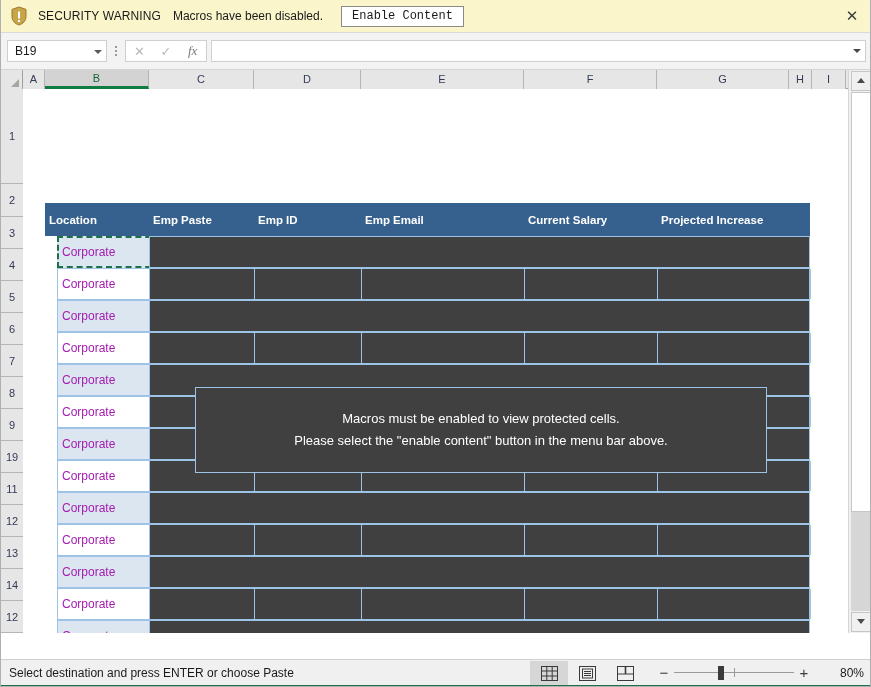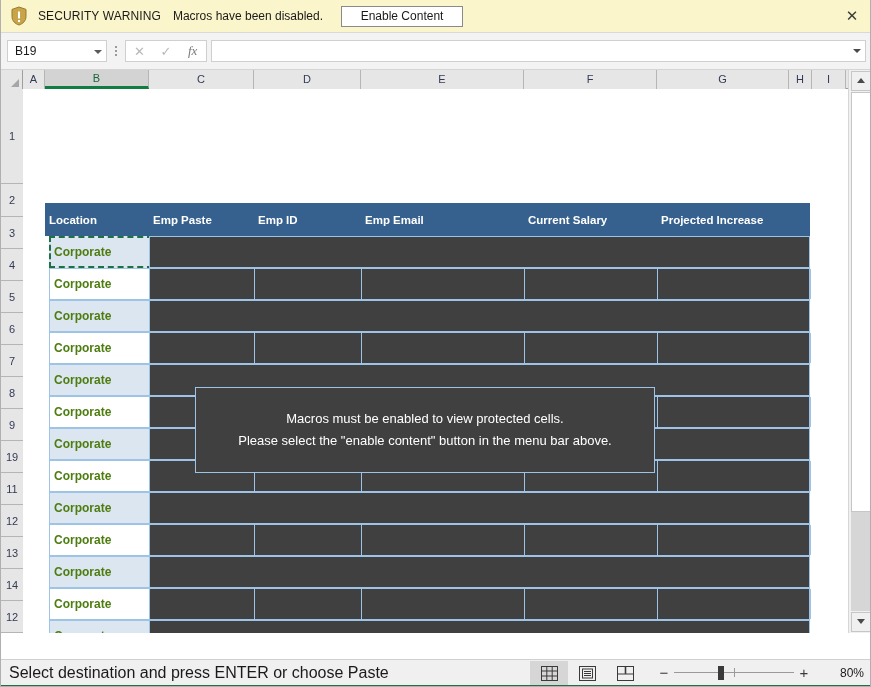--- a/index.html
+++ b/index.html
@@ -40,21 +40,21 @@
   }
   .sec-msg {
     font-size: 12px; color: #1a1a1a;
     margin-left: 12px; white-space: nowrap;
   }
   .enable-btn {
     margin-left: 18px;
     height: 21px; min-width: 122px;
     background: #ffffff;
     border: 1px solid #8a8a8a;
-    font-family: Liberation Sans, sans-serif;
+    font-family: Liberation Mono, monospace;
     font-size: 12px; color: #1a1a1a;
     cursor: pointer; padding: 0 10px;
     line-height: 19px;
   }
   .sec-close {
     position: absolute; right: 10px; top: 6px;
     width: 20px; height: 20px;
     font-size: 15px; color: #3a3a3a;
     text-align: center; line-height: 20px;
     cursor: pointer; font-family: "Liberation Sans", sans-serif;
@@ -220,28 +220,27 @@
     display: flex; align-items: center;
     white-space: nowrap;
   }
 
   
   .drow {
     position: absolute;
     left: 21px; width: 765px; height: 32px;
   }
   .dcell-loc {
-    position: absolute; left: 4px; top: 0;
+    position: absolute; left: 12px; top: 0;
     width: 104px; height: 32px;
     border: 1px solid #9dc3e6;
     display: flex; align-items: center;
     padding-left: 4px;
-    font-size: 12px; color: #4d7c0f;
+    font-size: 12px; color: #a21caf;
     overflow: hidden;
-    font-weight: bold;
   }
   .dcell-loc.band  { background: #dce6f1; }
   .dcell-loc.plain { background: #ffffff; }
   .dcell-loc.marching {
     border: 2px dashed #1e7145;
     background: #dce6f1;
     padding-left: 3px;
   }
   .dark-band {
     position: absolute; left: 104px; top: 0;
@@ -251,21 +250,21 @@
   }
   .dark-seg {
     position: absolute; top: 0; height: 100%;
     border-right: 1px solid #9dc3e6;
   }
 
   
   .macro-msg {
     position: absolute;
     left: 171px; top: 298px;
-    width: 460px; height: 86px;
+    width: 572px; height: 86px;
     background: #404040;
     border: 1px solid #9dc3e6;
     display: flex; flex-direction: column;
     align-items: center; justify-content: center;
     color: #ffffff; font-size: 13px;
     line-height: 22px; text-align: center;
   }
 
   
   .vscroll {
@@ -406,21 +405,21 @@
   
   .statusbar {
     position: absolute; left: 0; top: 659px;
     width: 871px; height: 28px;
     background: #f0f0f0;
     border-top: 1px solid #d0d0d0;
     border-bottom: 2px solid #1e7145;
     display: flex; align-items: center;
   }
   .status-text {
-    margin-left: 8px; font-size: 16px; color: #1a1a1a;
+    margin-left: 8px; font-size: 12px; color: #1a1a1a;
     white-space: nowrap;
   }
   .status-right {
     position: absolute; right: 0; top: 0;
     height: 26px; display: flex; align-items: center;
   }
   .view-btns { display: flex; align-items: center; gap: 0; }
   .view-btn {
     width: 38px; height: 24px;
     display: flex; align-items: center; justify-content: center;

